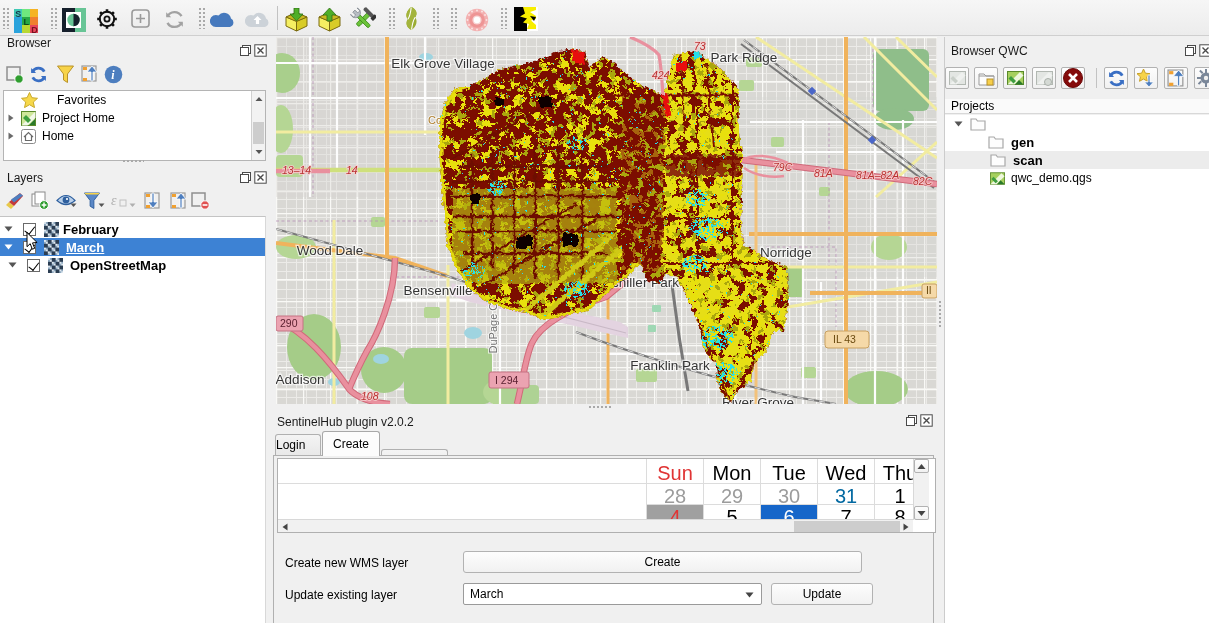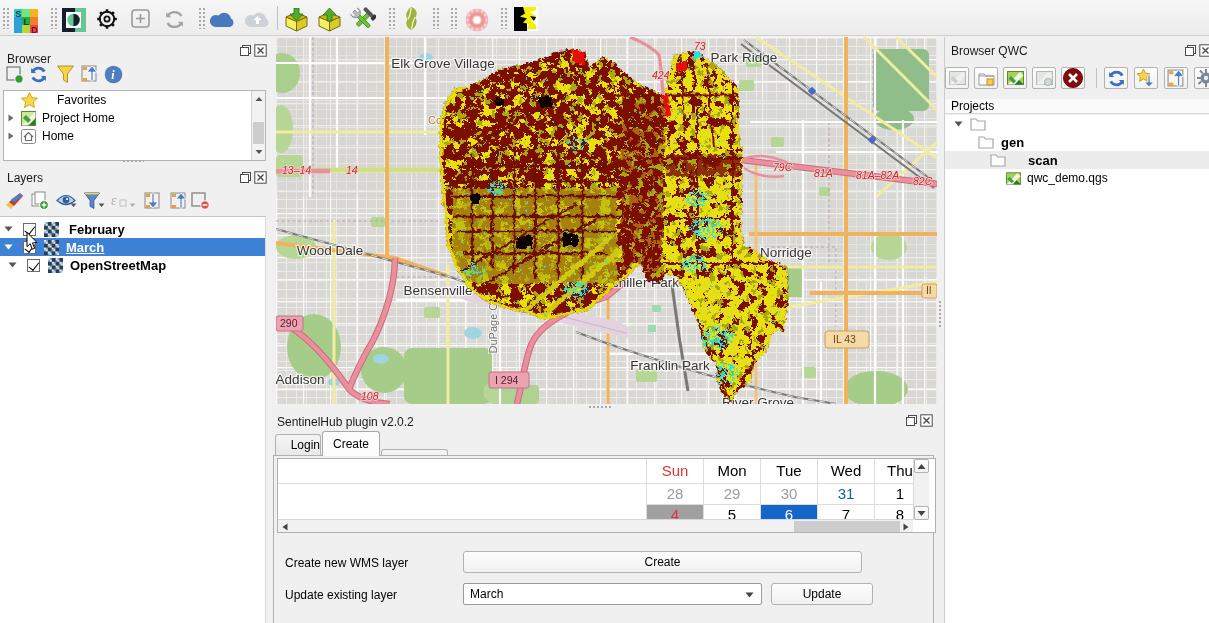--- a/index.html
+++ b/index.html
@@ -10,21 +10,21 @@
 .winbtns{position:absolute;display:flex;gap:2px}
 .wb{width:13px;height:13px}
 .grip{background-image:radial-gradient(circle,#a9a9a9 1px,transparent 1.2px);background-size:4px 4px;background-position:0 0}
 .vgrip{width:8px;height:22px}
 .treebox{background:#fff;border:1px solid #b4b4b4}
 .trow{height:18px;display:flex;align-items:center;white-space:nowrap}
 .btn{border:1px solid #b2b2b2;border-radius:2px;background:linear-gradient(#fdfdfd,#f1f1f1);display:flex;align-items:center;justify-content:center}
 .cb{width:13px;height:13px;border:1px solid #6a6a6a;background:#fff;margin-left:10px;display:inline-block;position:relative;flex:none}
 .cb::after{content:"";position:absolute;left:3px;top:0px;width:4.5px;height:8.5px;border-right:1.8px solid #000;border-bottom:1.8px solid #000;transform:rotate(38deg)}
 .ric{width:15px;height:15px;margin-left:8px;display:inline-block;flex:none;background:repeating-conic-gradient(#2b3d52 0% 25%,transparent 0% 50%) 0 0/7.6px 7.6px,repeating-conic-gradient(#8fa9c0 0% 25%,#dfe8ef 0% 50%) 1.9px 1.9px/7.6px 7.6px}
-.calh{font-size:15px;text-align:center;height:19px}
+.calh{font-size:20px;text-align:center;height:19px}
 </style>
 </head>
 <body>
 
 <div class="abs" style="left:0;top:0;width:1209px;height:36px;background:linear-gradient(#f6f6f6,#ececec);border-bottom:1px solid #cfcfcf"></div>
 <div id="tbicons">
 <div class="abs grip vgrip" style="left:2px;top:7px"></div>
 <div class="abs grip vgrip" style="left:50px;top:7px"></div>
 <div class="abs grip vgrip" style="left:198px;top:7px"></div>
 <div class="abs grip vgrip" style="left:388px;top:7px"></div>
@@ -144,21 +144,21 @@
 </svg>
 
 <svg class="abs" style="left:514px;top:7px" width="24" height="24" viewBox="0 0 24 24">
 <rect x="0" y="0" width="24" height="24" fill="#fff"></rect>
 <rect x="0" y="0" width="13" height="24" fill="#000"></rect>
 <path d="M9 0 h13 v3 l-6 2 6 4v3 l-5 1.5 5 4.5v4 h-9 l2-5-6-1.5 4-4-7-2 5-3z" fill="#f8ee00"></path>
 <path d="M22 10 l-6-1 4 5z" fill="#000"></path>
 </svg>
 </div>
 
-<div class="abs ttl" style="left:7px;top:52px">Browser</div>
+<div class="abs ttl" style="left:7px;top:36px">Browser</div>
 <div class="winbtns" style="left:239px;top:44px" id="wb-browser">
 <svg class="wb" viewBox="0 0 13 13">
       <g fill="#fff" stroke="#4a4a4a" stroke-width="1">
         <rect x="3.5" y="1.5" width="8" height="8"></rect>
         <rect x="1.5" y="3.5" width="8" height="8"></rect>
       </g>
     </svg>
 <svg class="wb" viewBox="0 0 13 13">
       <rect x="0.8" y="0.8" width="11.4" height="11.4" fill="#fff" stroke="#4a4a4a"></rect>
       <path d="M3.5 3.5l6 6M9.5 3.5l-6 6" stroke="#4a4a4a" stroke-width="1.4"></path>
@@ -311,21 +311,21 @@
 <path d="M11.6 13h4.8" stroke="#fff" stroke-width="1.6"></path>
 </svg>
 </div>
 <div class="abs" style="left:0;top:216px;width:266px;height:407px;background:#fff;border-top:1px solid #c4c4c4;border-right:1px solid #d8d8d8;padding-top:3px" id="layers-list">
 <div class="trow" style="height:18px;padding-left:4px">
 <svg width="9" height="6" viewBox="0 0 9 6">
         <path d="M0.5 0.5h8L4.5 5.5z" fill="#555"></path>
       </svg>
 <span class="cb"></span>
       <span class="ric"></span>
-      <b style="margin-left:10px;font-size:13px">February</b>
+      <b style="margin-left:4px;font-size:13px">February</b>
 </div>
 <div class="trow" style="height:18px;padding-left:4px;background:#3d82d4;color:#fff">
 <svg width="9" height="6" viewBox="0 0 9 6">
         <path d="M0.5 0.5h8L4.5 5.5z" fill="#fff"></path>
       </svg>
 <span class="cb"></span>
       <span class="ric"></span>
       <b style="margin-left:7px;text-decoration:underline;font-size:13px">March</b>
 </div>
 <div class="trow" style="height:18px;padding-left:8px">
@@ -680,21 +680,21 @@
           <rect x="3.5" y="1.5" width="8" height="8"></rect>
           <rect x="1.5" y="3.5" width="8" height="8"></rect>
         </g>
       </svg>
 <svg class="wb" viewBox="0 0 13 13">
         <rect x="0.8" y="0.8" width="11.4" height="11.4" fill="#fff" stroke="#4a4a4a"></rect>
         <path d="M3.5 3.5l6 6M9.5 3.5l-6 6" stroke="#4a4a4a" stroke-width="1.4"></path>
       </svg>
 </div>
 
-<div class="abs" style="left:5px;top:24px;width:46px;height:21px;border:1px solid #b0b0b0;border-bottom:none;border-radius:3px 3px 0 0;background:linear-gradient(#f4f4f4,#e8e8e8);text-align:right;line-height:21px">Login</div>
+<div class="abs" style="left:5px;top:24px;width:46px;height:21px;border:1px solid #b0b0b0;border-bottom:none;border-radius:3px 3px 0 0;background:linear-gradient(#f4f4f4,#e8e8e8);text-align:left;line-height:21px">Login</div>
 <div class="abs" style="left:52px;top:21px;width:58px;height:25px;border:1px solid #a8a8a8;border-bottom:none;border-radius:3px 3px 0 0;background:#fcfcfc;text-align:center;line-height:24px;z-index:2">Create</div>
 <div class="abs" style="left:111px;top:39px;width:67px;height:21px;border:1px solid #b0b0b0;border-bottom:none;border-radius:3px 3px 0 0;background:linear-gradient(#f4f4f4,#e8e8e8);text-align:center;line-height:21px">Download</div>
 <div class="abs" style="left:3px;top:45px;width:661px;height:168px;border:1px solid #b0b0b0;border-bottom:none;background:#f0f0f0"></div>
 
 <div class="abs" style="left:7px;top:48px;width:659px;height:75px;border:1px solid #b0b0b0;background:#fff">
 
 <div class="abs" style="left:368px;top:0;width:1px;height:61px;background:#dcdcdc"></div>
 <div class="abs" style="left:425px;top:0;width:1px;height:61px;background:#dcdcdc"></div>
 <div class="abs" style="left:482px;top:0;width:1px;height:61px;background:#dcdcdc"></div>
 <div class="abs" style="left:539px;top:0;width:1px;height:61px;background:#dcdcdc"></div>
@@ -846,33 +846,33 @@
 <div class="abs" style="left:0;top:62px;width:265px;height:15px;background:#fafafa;border-bottom:1px solid #d8d8d8;padding-left:6px;line-height:15px">Projects</div>
 <div class="abs" style="left:0;top:78px;width:265px;height:508px;background:#fff">
 <div class="trow">
 <svg width="9" height="6" viewBox="0 0 9 6" style="margin-left:9px">
           <path d="M0.5 0.5h8L4.5 5.5z" fill="#555"></path>
         </svg>
 <svg width="16" height="14" viewBox="0 0 16 14" style="margin-left:7px">
           <path d="M1 2h5l1.5 2H15v9H1z" fill="#fdfdfd" stroke="#a8a8a8" stroke-width="1.2"></path>
         </svg>
 </div>
-<div class="trow" style="padding-left:33px">
+<div class="trow" style="padding-left:43px">
 <svg width="16" height="14" viewBox="0 0 16 14">
           <path d="M1 2h5l1.5 2H15v9H1z" fill="#fdfdfd" stroke="#a8a8a8" stroke-width="1.2"></path>
         </svg>
 <b style="margin-left:7px;font-size:13px">gen</b>
 </div>
 <div class="trow" style="padding-left:45px;background:#ececec">
 <svg width="16" height="14" viewBox="0 0 16 14">
           <path d="M1 2h5l1.5 2H15v9H1z" fill="#fdfdfd" stroke="#a8a8a8" stroke-width="1.2"></path>
         </svg>
-<b style="margin-left:22px;font-size:13px">scan</b>
-</div>
-<div class="trow" style="padding-left:61px">
+<b style="margin-left:7px;font-size:13px">scan</b>
+</div>
+<div class="trow" style="padding-left:45px">
 <svg width="15" height="13" viewBox="0 0 17 14">
           <rect x="0.5" y="0.5" width="16" height="13" fill="#a6d05e" stroke="#5a8a2a"></rect>
           <path d="M0.5 13.5L13 1l3.5 3.5-9 9z" fill="#eef7dd"></path>
           <path d="M4 5l5 5-2.5 2.5-5-5z" fill="#3f9e3f"></path>
           <path d="M12 9l4.5 4.5H8z" fill="#2a7a2a"></path>
         </svg>
 <span style="margin-left:6px">qwc_demo.qgs</span>
 </div>
 </div>
 </div>

